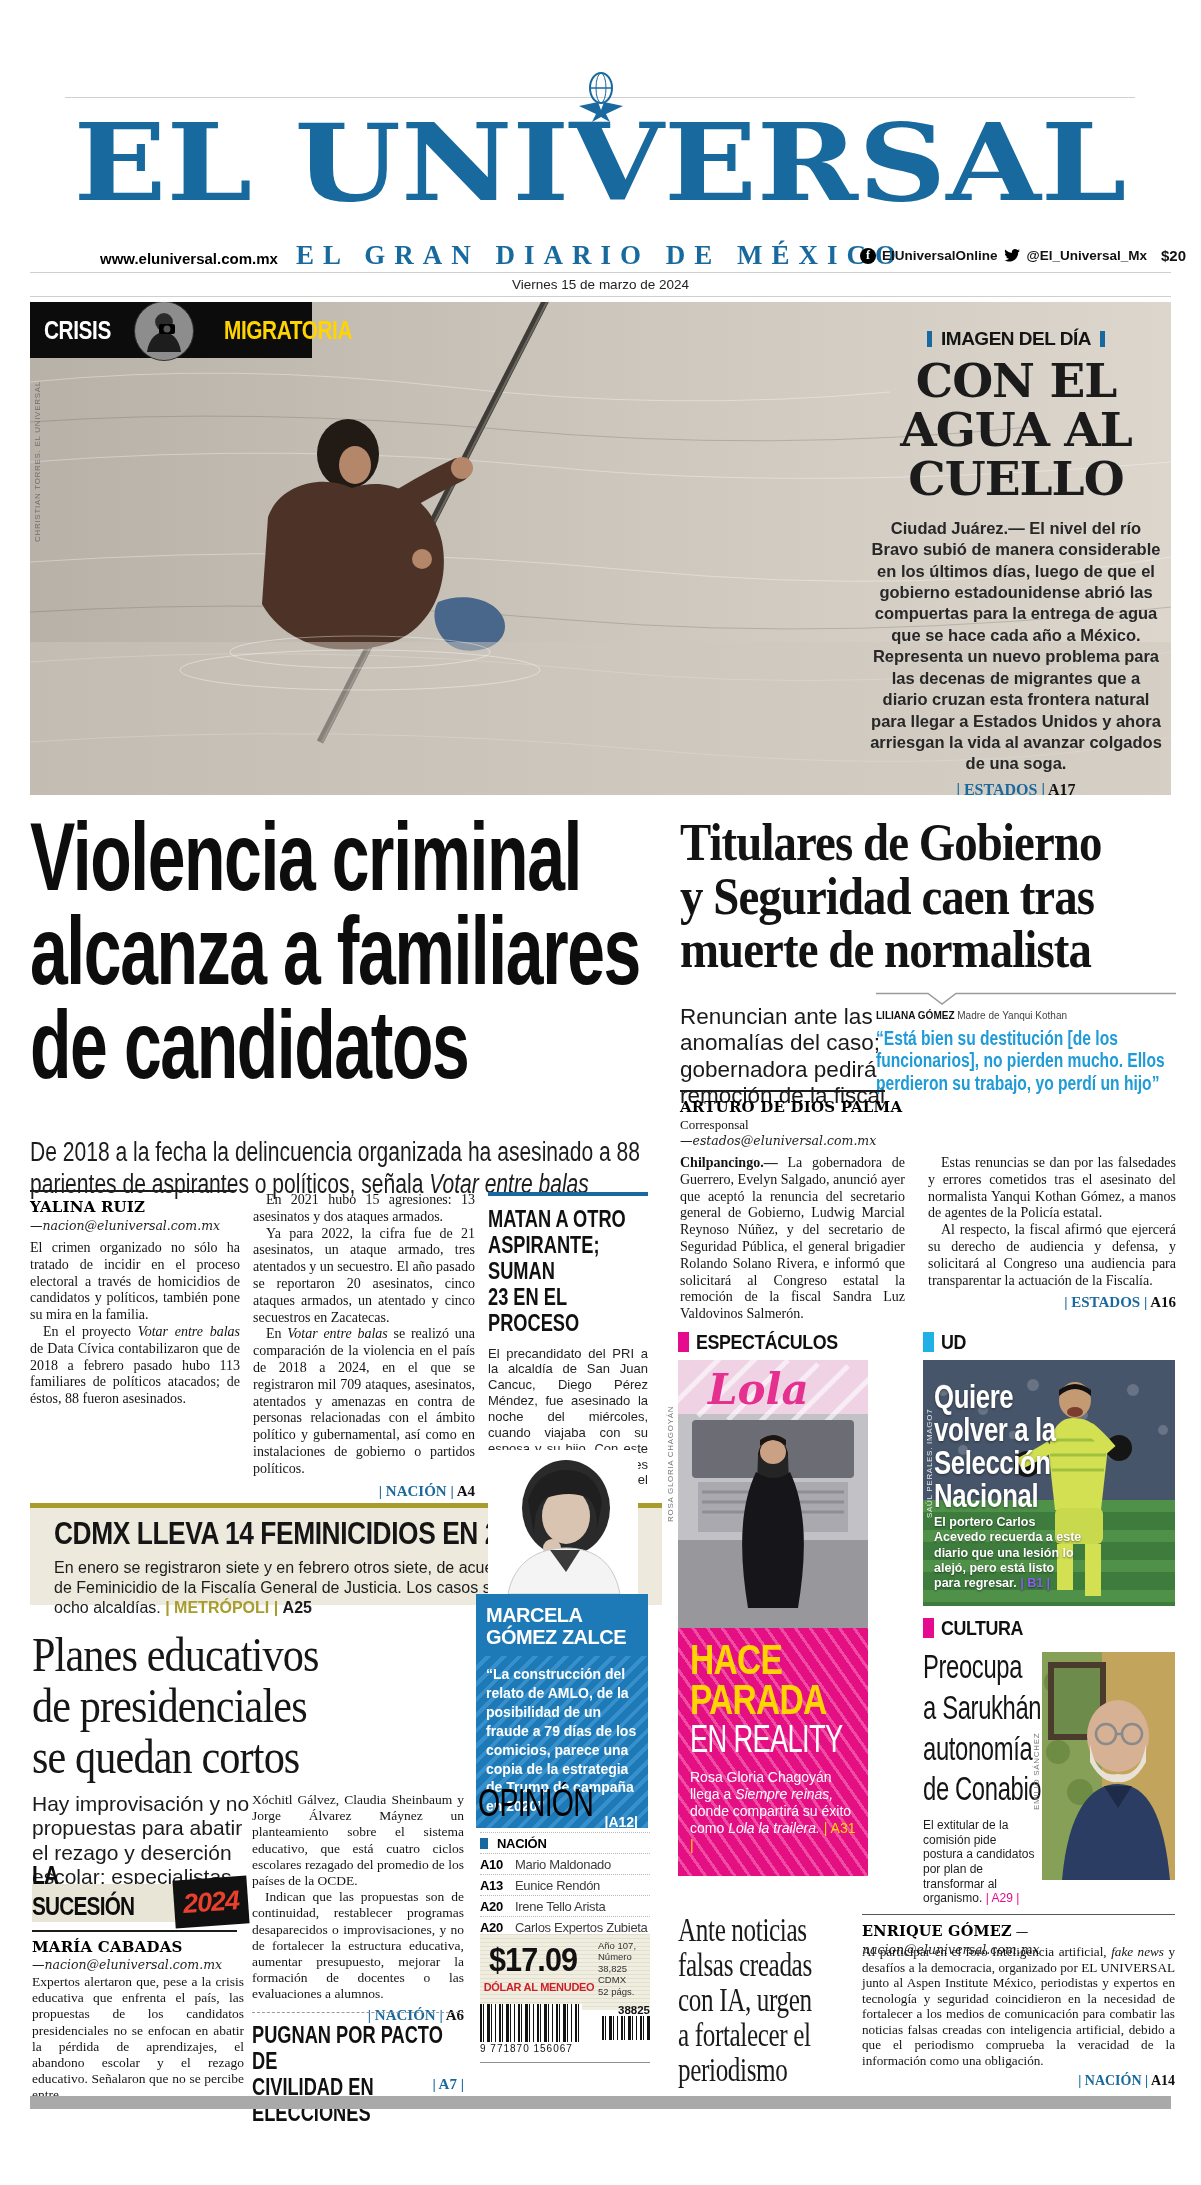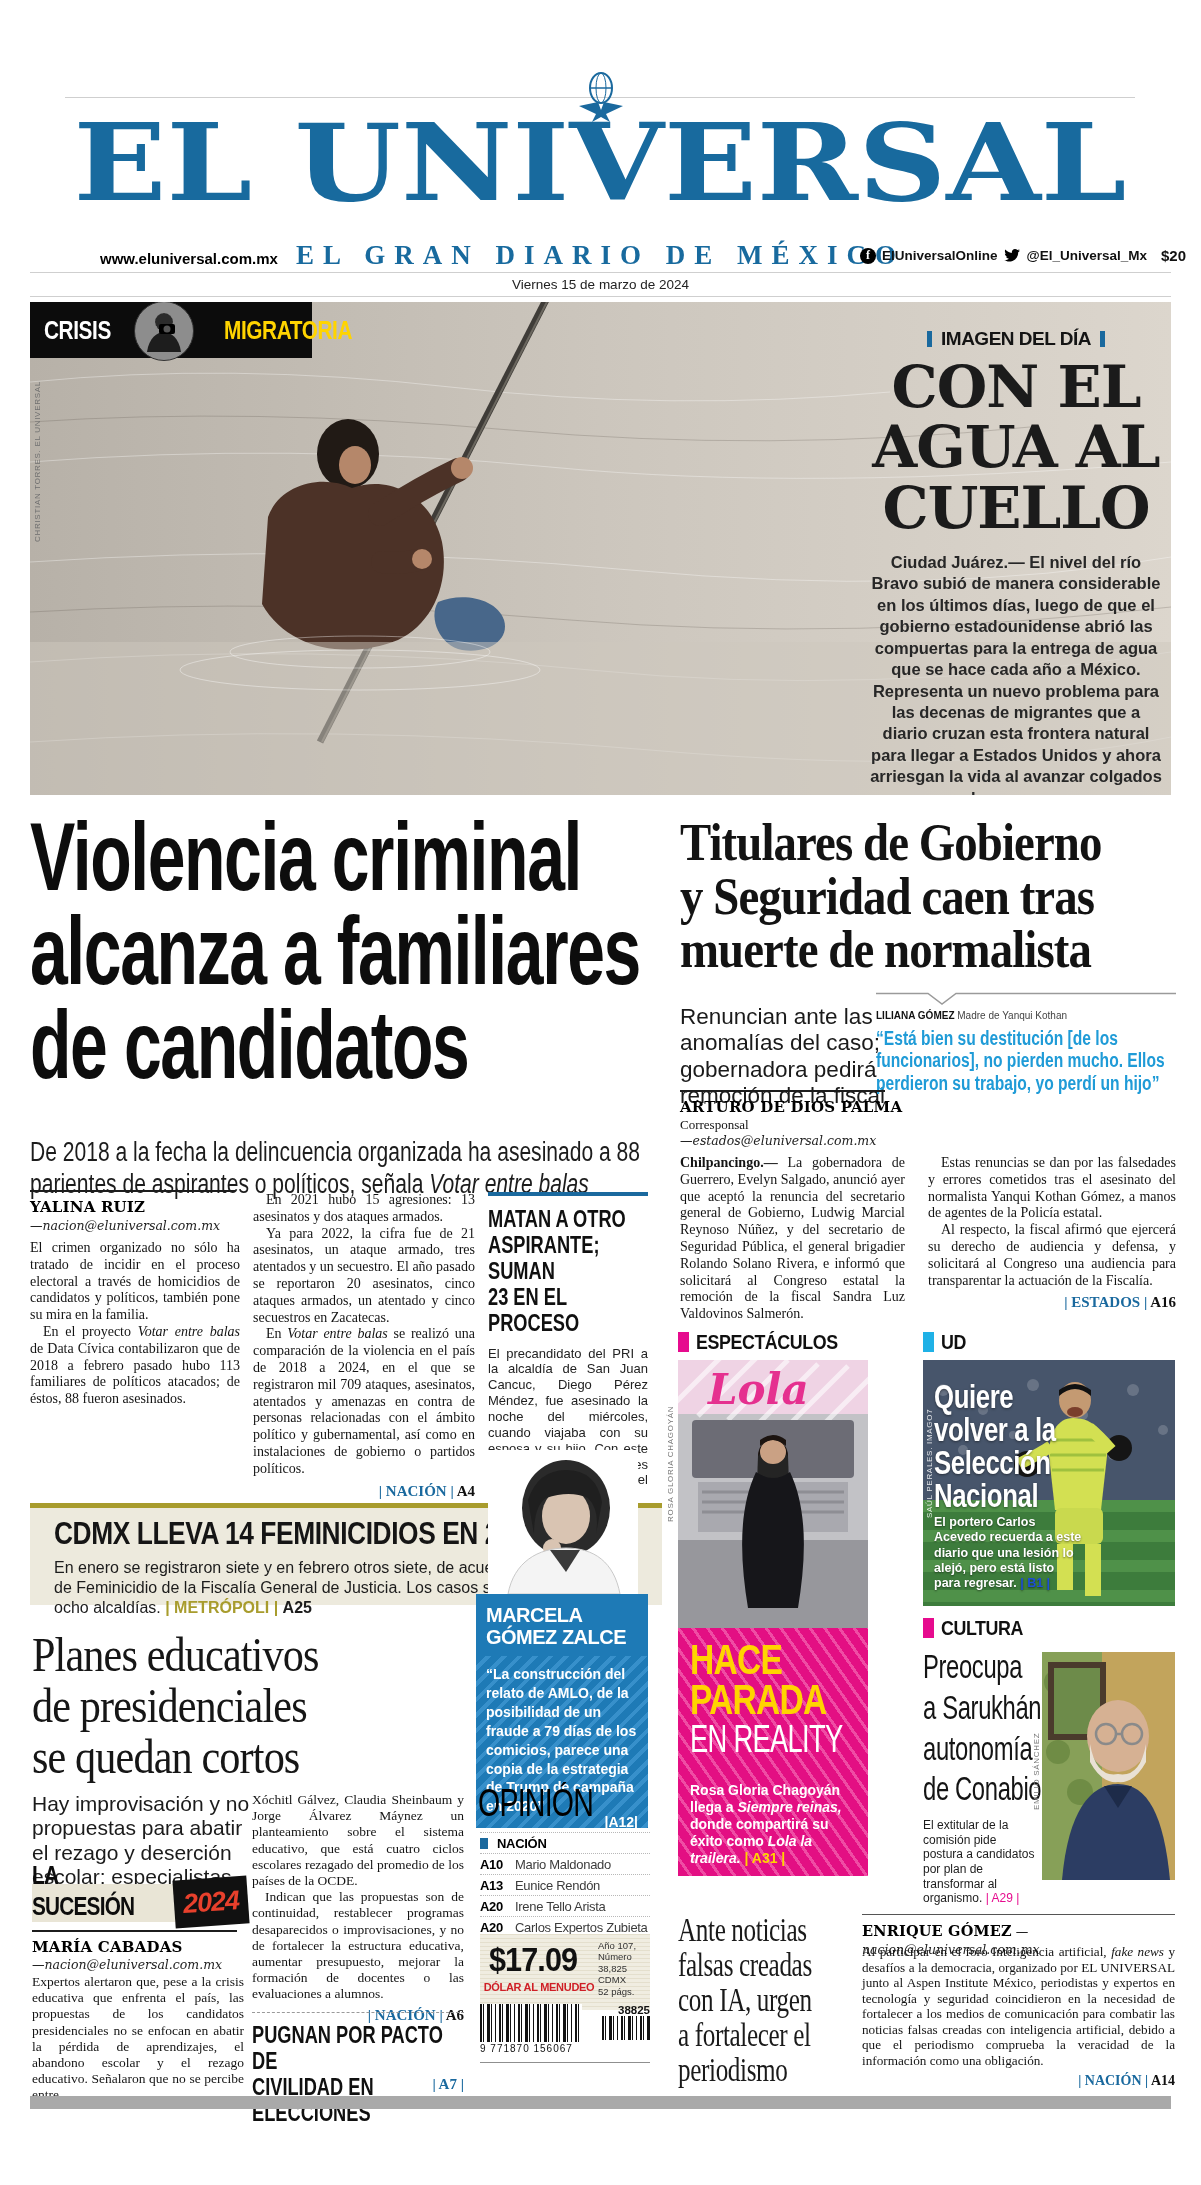--- a/index.html
+++ b/index.html
@@ -133,21 +133,21 @@
 
     <div class="abs vcred" style="left:3px;top:70px;height:170px;color:#6f6f6f">CHRISTIAN TORRES. EL UNIVERSAL</div>
 
     
     <div class="abs" style="left:838px;top:26px;width:296px;text-align:center">
       <div style="display:inline-flex;align-items:center;gap:9px;font-weight:bold;font-size:19px;letter-spacing:-.5px;color:#141414">
         <span style="width:5px;height:16px;background:#1a699e"></span>
         <span>IMAGEN DEL DÍA</span>
         <span style="width:5px;height:16px;background:#1a699e"></span>
       </div>
-      <div class="dser pre" style="margin-top:6px;font-weight:bold;font-size:58px;line-height:1.04;letter-spacing:-1px;color:#1b1b1b">CON EL
+      <div class="dser pre" style="margin-top:6px;font-weight:bold;font-size:47px;line-height:1.04;letter-spacing:-1px;color:#1b1b1b">CON EL
 AGUA AL
 CUELLO</div>
       <div style="margin-top:14px;font-weight:bold;font-size:16.5px;line-height:1.3;color:#272727">
         <span>Ciudad Juárez.—</span><span> El nivel del río Bravo subió de manera considerable en los últimos días, luego de que el gobierno estadounidense abrió las compuertas para la entrega de agua que se hace cada año a México. Representa un nuevo problema para las decenas de migrantes que a diario cruzan esta frontera natural para llegar a Estados Unidos y ahora arriesgan la vida al avanzar colgados de una soga.</span>
       </div>
       <div class="ref" style="margin-top:6px;font-size:16px">
         <span class="k">| ESTADOS |</span> <span>A17</span>
       </div>
     </div>
   </div>
@@ -374,21 +374,21 @@
       <path d="M80,96 Q95,78 110,96 L112,150 Q95,158 78,150 Z" fill="#242424"></path>
       <path d="M78,112 C60,150 62,200 70,248 L120,248 C128,200 130,150 112,112 Q95,124 78,112 Z" fill="#16161a"></path>
       <ellipse cx="95" cy="92" rx="13" ry="12" fill="#caa184"></ellipse>
       <path d="M82,86 Q95,74 108,86 L108,80 Q95,70 82,80 Z" fill="#1c1410"></path>
     </svg>
   </div>
   <div class="abs stripePink" style="left:678px;top:1628px;width:190px;height:248px;box-sizing:border-box;padding:12px 12px">
     <div class="cx" style="width:220px;transform:scaleX(.8);font-weight:bold;font-size:42px;line-height:.95;color:#ffd400;letter-spacing:-1px">HACE</div>
     <div class="cx" style="width:220px;transform:scaleX(.8);font-weight:bold;font-size:42px;line-height:.95;color:#ffd400;letter-spacing:-1px">PARADA</div>
     <div class="cx" style="width:250px;transform:scaleX(.72);font-size:38px;line-height:1;color:#fff;letter-spacing:-1px">EN REALITY</div>
-    <div style="margin-top:24px;width:166px;font-weight:bold;font-size:14px;line-height:1.22;color:#fff">
+    <div style="margin-top:11px;width:166px;font-weight:normal;font-size:14px;line-height:1.22;color:#fff">
       <span>Rosa Gloria Chagoyán llega a </span><span class="ital">Siempre reinas,</span><span> donde compartirá su éxito como </span><span class="ital">Lola la trailera.</span>
       <span style="color:#ffd400">| A31 |</span>
     </div>
   </div>
 
   <div class="abs sechead" style="left:923px;top:1330px">
     <span class="sq" style="background:#1fb1e6"></span>
     <span class="cx" style="transform:scaleX(.85)">UD</span>
   </div>
   <div class="abs" style="left:923px;top:1360px;width:252px;height:246px;overflow:hidden">
@@ -429,21 +429,21 @@
       <path d="M136,36 Q152,22 168,36 L168,30 Q152,18 136,30 Z" fill="#111"></path>
       <ellipse cx="152" cy="52" rx="8" ry="5" fill="#7a3f2c"></ellipse>
     </svg>
     <div class="abs vcred" style="left:2px;top:8px;height:150px;color:rgba(255,255,255,.85)">SAÚL PERALES. IMAGO7</div>
     <div class="abs cx pre" style="left:11px;top:20px;width:320px;transform:scaleX(.78);font-weight:bold;font-size:33px;line-height:1;
                 color:#fff;letter-spacing:-.5px;text-shadow:0 1px 3px rgba(0,0,0,.45)">Quiere
 volver a la
 Selección
 Nacional</div>
     <div class="abs" style="left:11px;top:155px;width:150px;font-weight:bold;font-size:12.5px;line-height:1.22;color:#fff;text-shadow:0 1px 2px rgba(0,0,0,.5)">
-      <span>El portero Carlos Acevedo recuerda a este diario que una lesión lo alejó, pero está listo para regresar. </span><span style="color:#1d4ed8">| B1 |</span>
+      <span>El portero Carlos Acevedo recuerda a este diario que una lesión lo alejó, pero está listo para regresar. </span><span style="color:#8b5cf6">| B1 |</span>
     </div>
   </div>
 
   <div class="abs sechead" style="left:923px;top:1616px">
     <span class="sq" style="background:#e60b8e"></span>
     <span class="cx" style="transform:scaleX(.85)">CULTURA</span>
   </div>
   <div class="abs cx pre" style="left:923px;top:1646px;width:170px;transform:scaleX(.7);font-size:34px;line-height:1.2;color:#141414;letter-spacing:-.5px">Preocupa
 a Sarukhán
 autonomía

